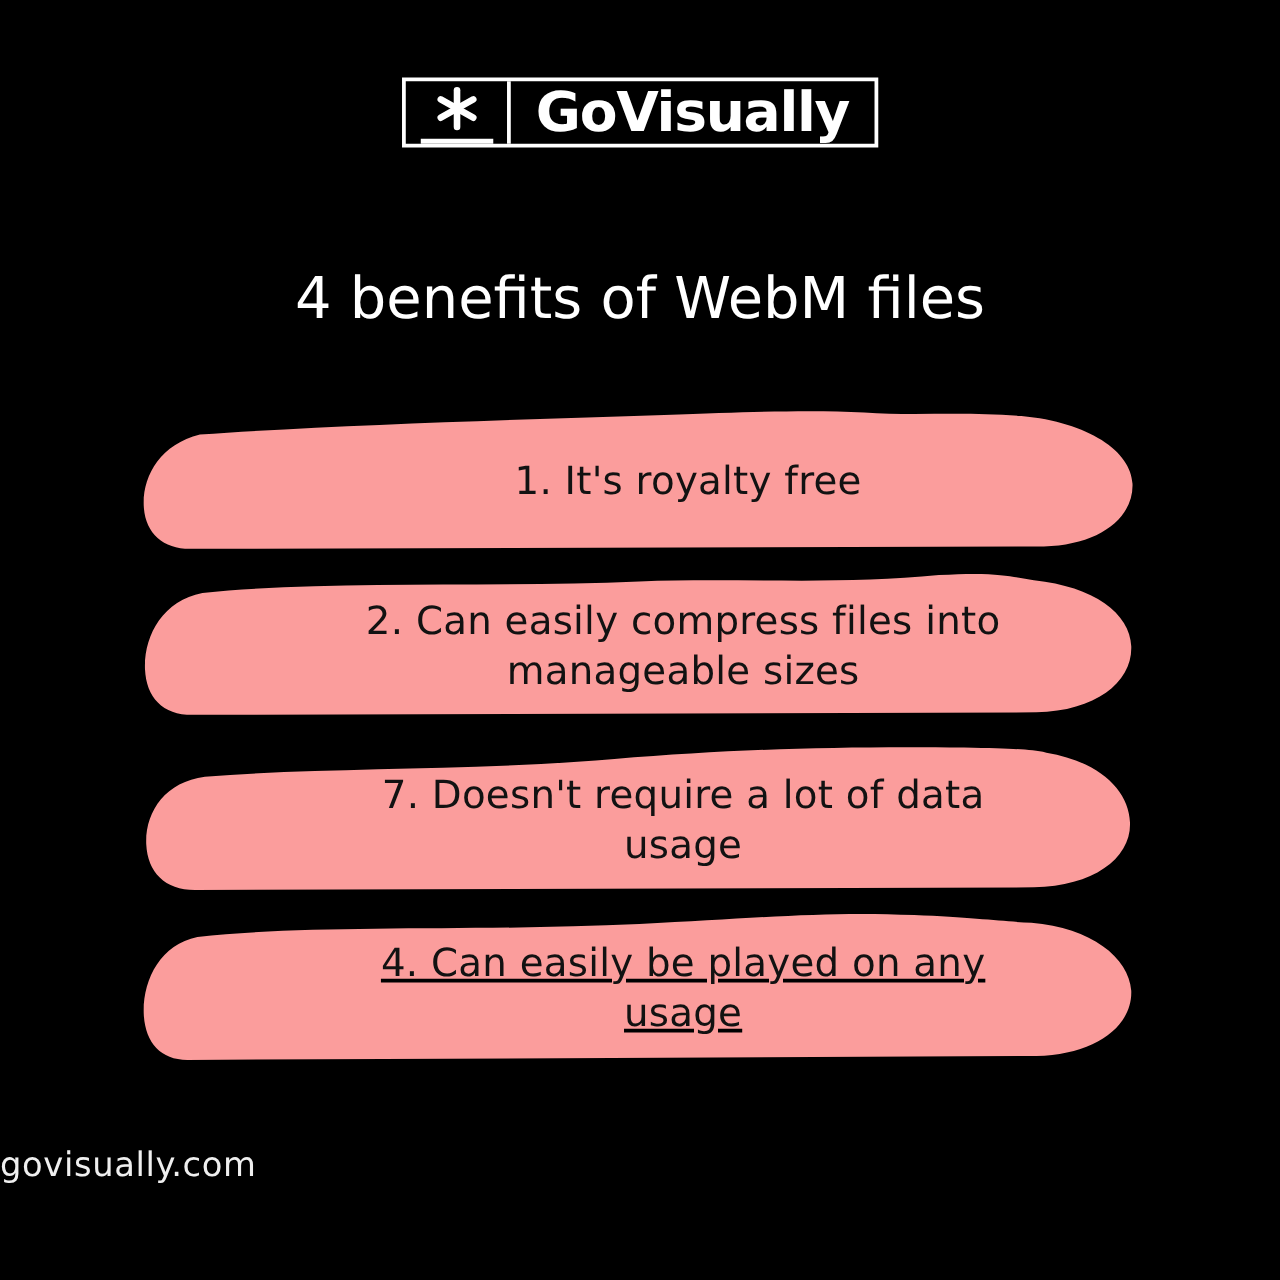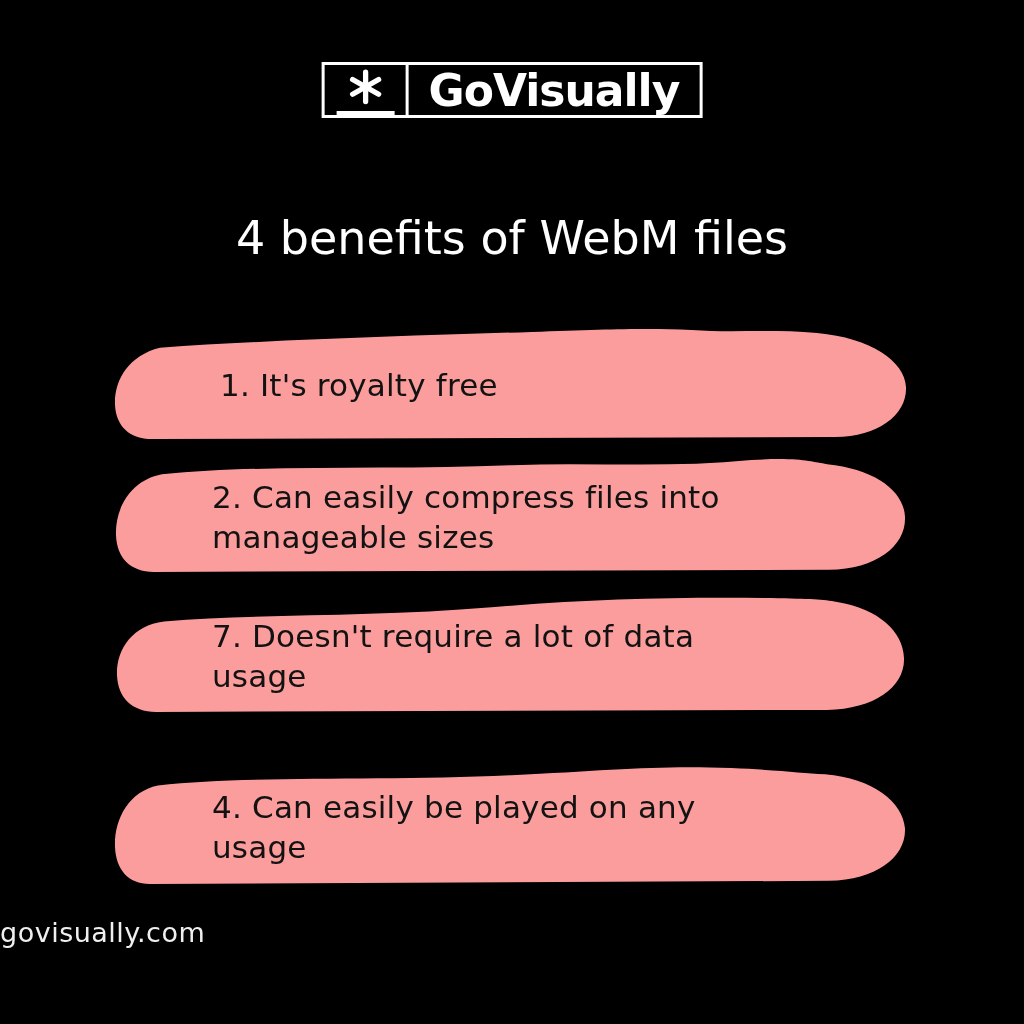--- a/index.html
+++ b/index.html
@@ -61,25 +61,26 @@
     font-weight: 400;
     letter-spacing: 0px;
     line-height: 56px;
   }
 
   
   .blob {
     position: absolute;
     left: 112px;
     width: 799px;
+    text-align: center;
   }
   .blob-1 { top: 326px; height: 118px; }
   .blob-2 { top: 456px; height: 122px; }
   .blob-3 { top: 595px; height: 122px; }
-  .blob-4 { top: 765px; height: 123px; }
+  .blob-4 { top: 729px; height: 123px; text-decoration: underline; }
 
   .blob-bg {
     position: absolute;
     inset: 0;
     width: 100%; height: 100%;
   }
   .blob-bg path { fill: var(--blob, #FB9D9C); }
 
   .blob-text {
     position: relative;

